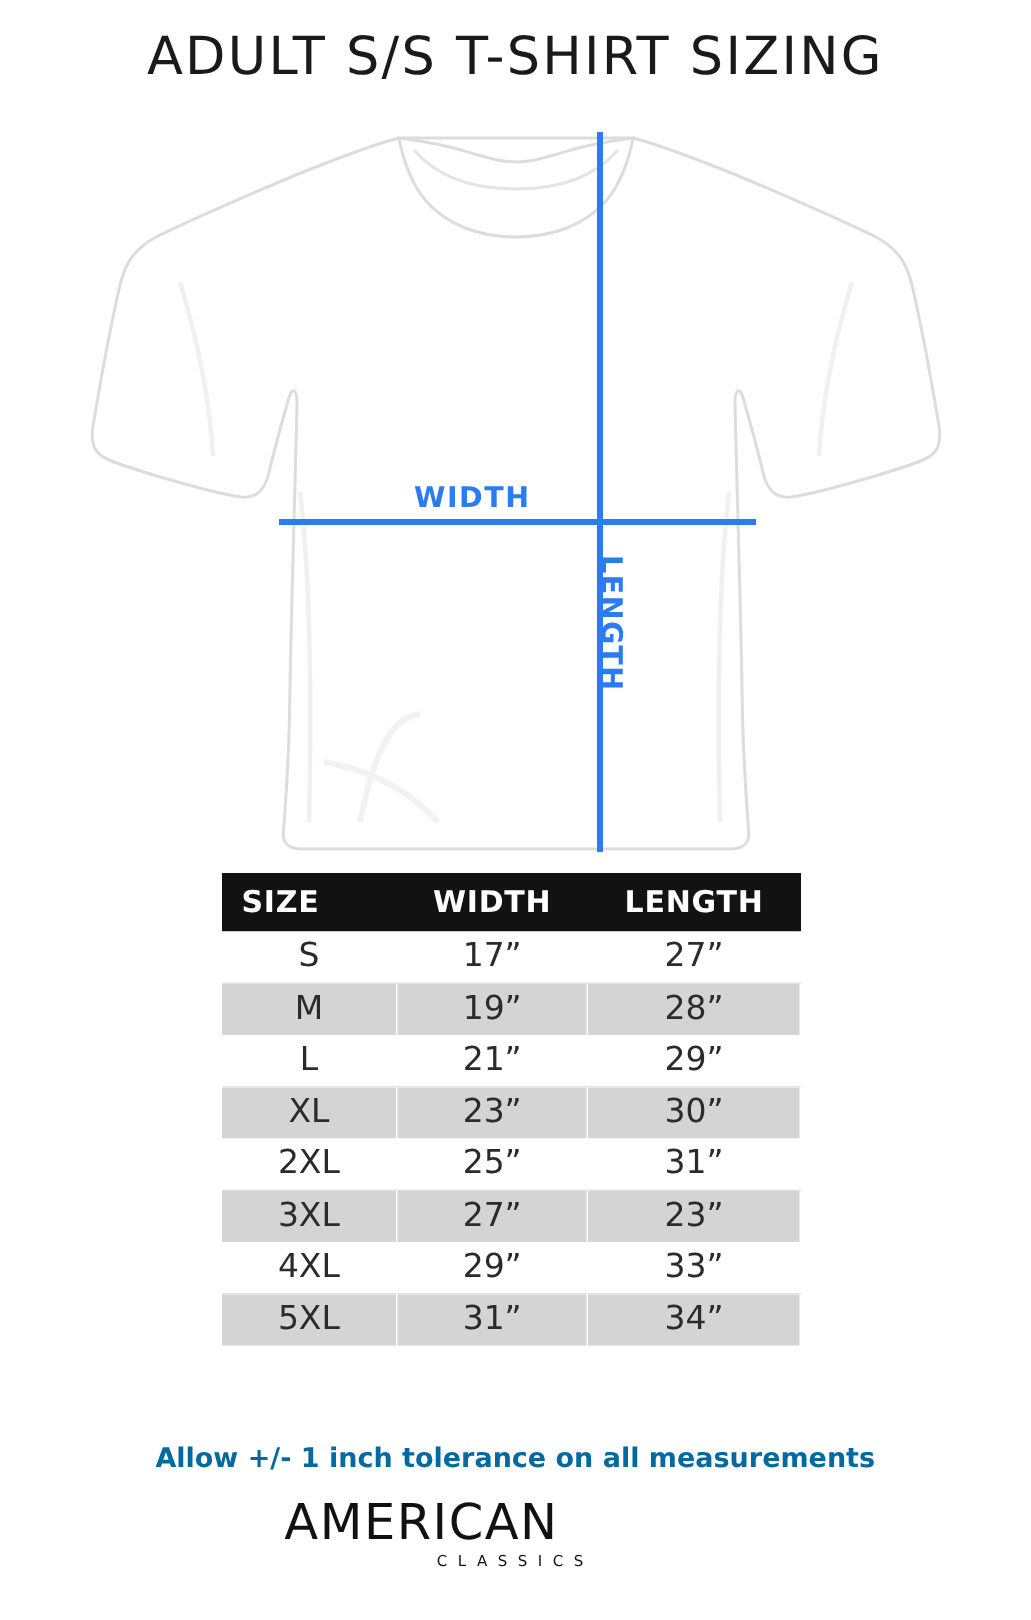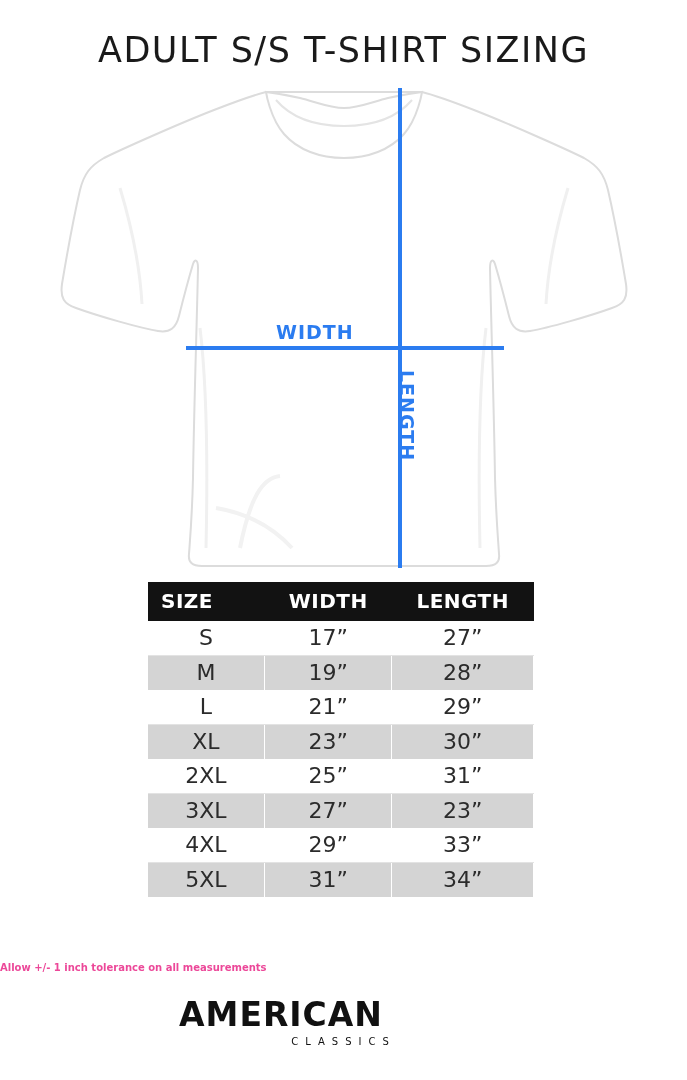--- a/index.html
+++ b/index.html
@@ -11,21 +11,21 @@
     width: 687px;
     height: 1080px;
     position: relative;
     font-family: "Liberation Sans", sans-serif;
     overflow: hidden;
   }
 
   
   .page-title {
     position: absolute;
-    top: 30px;
+    top: 18px;
     left: 0;
     width: 687px;
     text-align: center;
     font-size: 35px;
     letter-spacing: 1.5px;
     font-weight: 400;
     color: #1a1a1a;
     font-family: "DejaVu Sans", sans-serif;
   }
 
@@ -115,36 +115,36 @@
   .size-table tr.odd td { background: #ffffff; }
   .size-table tr.even td { background: #d4d4d4; }
   .size-table tr.odd td { border-bottom: 1px solid #e3e3e3; }
 
   
   .tolerance {
     position: absolute;
     top: 962px;
     left: 0;
     width: 687px;
-    text-align: left;
-    font-size: 10px;
-    font-weight: 700;
-    color: #ec4899;
+    text-align: center;
+    font-size: 18px;
+    font-weight: 700;
+    color: #0369a1;
     font-family: "DejaVu Sans", sans-serif;
   }
 
   
   .brand-main {
     position: absolute;
     top: 995px;
     left: 0;
     width: 562px;
     text-align: center;
     font-size: 33px;
-    font-weight: 700;
+    font-weight: 400;
     letter-spacing: 1px;
     color: #111111;
     font-family: "DejaVu Sans", sans-serif;
   }
   .brand-sub {
     position: absolute;
     top: 1036px;
     left: 0;
     width: 687px;
     text-align: center;

